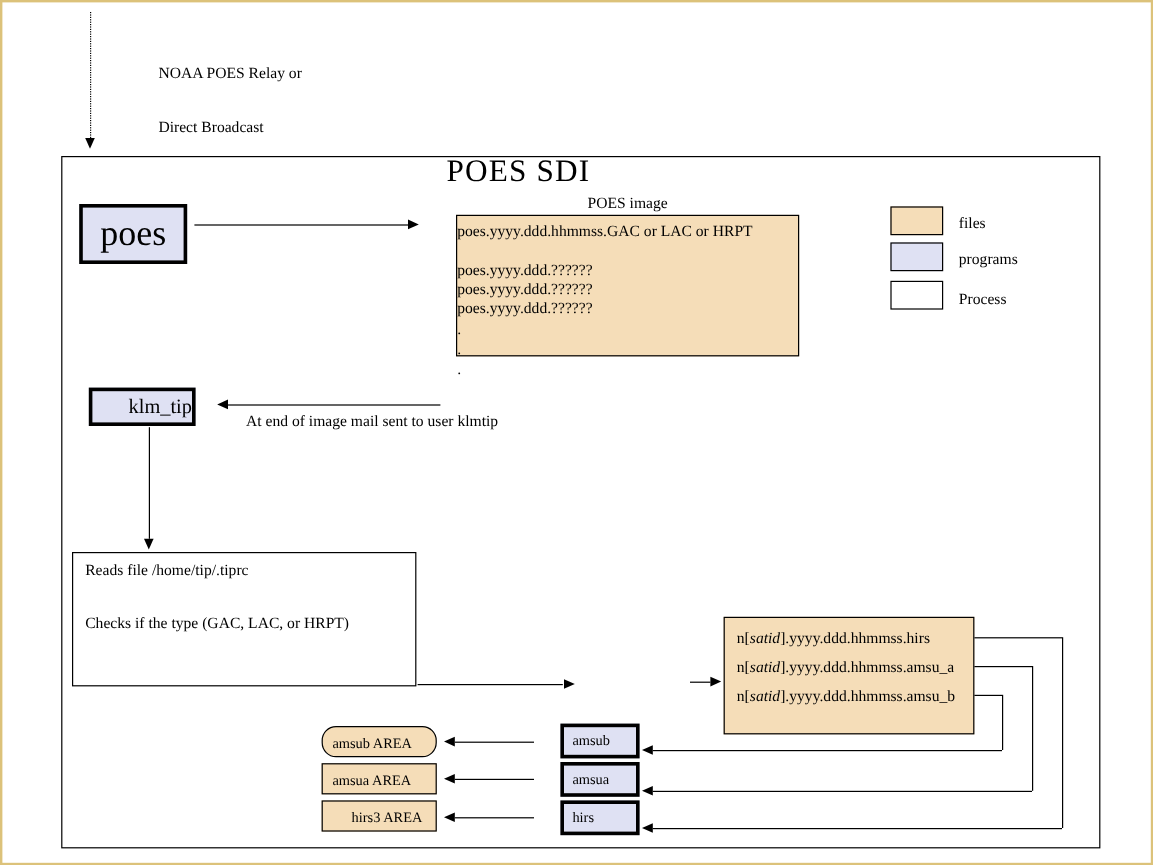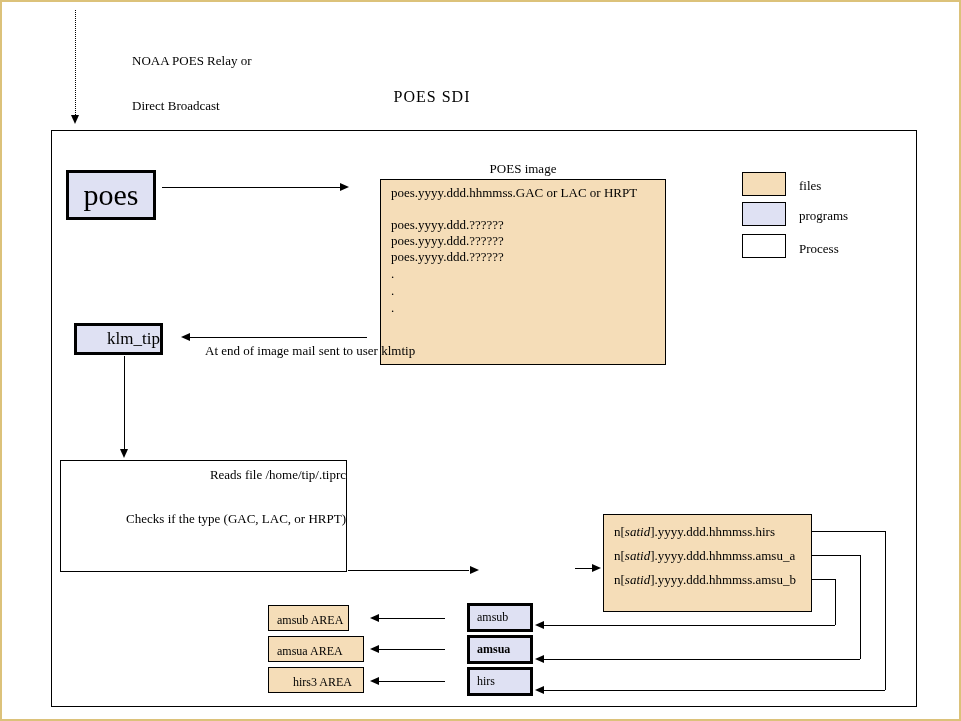--- a/index.html
+++ b/index.html
@@ -21,23 +21,23 @@
   .file-box{border:1px solid #000;background:var(--files-fill);}
   .process-box{border:1px solid #000;background:#fff;}
   
   .hline{height:1px;background:#000;}
   .vline{width:1px;background:#000;}
   .dotline{width:0;border-left:1px dotted #000;}
   
   .ah-right{width:0;height:0;border-top:4px solid transparent;border-bottom:4px solid transparent;border-left:9px solid #000;}
   .ah-left{width:0;height:0;border-top:4px solid transparent;border-bottom:4px solid transparent;border-right:9px solid #000;}
   .ah-down{width:0;height:0;border-left:4px solid transparent;border-right:4px solid transparent;border-top:9px solid #000;}
-  .title{font-size:16px;letter-spacing:1px;}
+  .title{font-size:26px;letter-spacing:1px;margin-top:40px;}
   .pline{min-height:16px;line-height:16px;font-size:13px;white-space:pre;}
-  .rline{min-height:14.5px;line-height:14.5px;font-size:13px;white-space:pre;text-align:right;}
+  .rline{min-height:14.5px;line-height:14.5px;font-size:13px;white-space:pre;}
   .sat-row{height:24px;line-height:16px;font-size:13px;white-space:pre;}
   .legend-swatch{width:44px;height:24px;}
   .small-node-label{font-size:12px;}
   em{font-style:italic;}
 </style>
 </head>
 <body>
 
 <div class="canvas">
 
@@ -53,21 +53,21 @@
   <div class="abs big-rect" style="left:49px;top:128px;width:866px;height:577px;"></div>
 
   <div class="abs program-node" style="left:64px;top:168px;width:90px;height:50px;justify-content:center;">
     <span style="font-size:30px;line-height:30px;">poes</span>
   </div>
 
   <div class="abs hline" style="left:160px;top:185px;width:178px;"></div>
   <div class="abs ah-right" style="left:338px;top:181px;"></div>
 
   <div class="abs txt" style="left:378px;top:159px;width:286px;text-align:center;">POES image</div>
-  <div class="abs file-box" style="left:378px;top:177px;width:286px;height:186px;padding:5px 0 0 10px;">
+  <div class="abs file-box" style="left:378px;top:177px;width:286px;height:118px;padding:5px 0 0 0;">
     <div class="pline">poes.yyyy.ddd.hhmmss.GAC or LAC or HRPT</div>
     <div class="pline"></div>
     <div class="pline">poes.yyyy.ddd.??????</div>
     <div class="pline">poes.yyyy.ddd.??????</div>
     <div class="pline">poes.yyyy.ddd.??????</div>
     <div class="pline" style="line-height:17px;min-height:17px;">.</div>
     <div class="pline" style="line-height:17px;min-height:17px;">.</div>
     <div class="pline" style="line-height:17px;min-height:17px;">.</div>
   </div>
 
@@ -120,35 +120,35 @@
   <div class="abs ah-left" style="left:533px;top:653px;"></div>
 
   <div class="abs hline" style="left:810px;top:577px;width:23px;"></div>
   <div class="abs vline" style="left:833px;top:577px;height:46px;"></div>
   <div class="abs hline" style="left:542px;top:623px;width:291px;"></div>
   <div class="abs ah-left" style="left:533px;top:619px;"></div>
 
   <div class="abs program-node" style="left:465px;top:601px;width:66px;height:29px;padding-left:7px;">
     <span class="small-node-label">amsub</span>
   </div>
-  <div class="abs program-node" style="left:465px;top:633px;width:66px;height:29px;padding-left:7px;font-weight:bold;">
+  <div class="abs program-node" style="left:465px;top:633px;width:66px;height:29px;padding-left:7px;">
     <span class="small-node-label">amsua</span>
   </div>
   <div class="abs program-node" style="left:465px;top:665px;width:66px;height:29px;padding-left:7px;">
     <span class="small-node-label">hirs</span>
   </div>
 
   <div class="abs hline" style="left:377px;top:616px;width:66px;"></div>
   <div class="abs ah-left" style="left:368px;top:612px;"></div>
   <div class="abs hline" style="left:377px;top:647px;width:66px;"></div>
   <div class="abs ah-left" style="left:368px;top:643px;"></div>
   <div class="abs hline" style="left:377px;top:679px;width:66px;"></div>
   <div class="abs ah-left" style="left:368px;top:675px;"></div>
 
-  <div class="abs file-box" style="left:266px;top:603px;width:81px;height:26px;padding:4px 0 0 8px;">
+  <div class="abs file-box" style="left:266px;top:603px;width:96px;height:26px;padding:4px 0 0 8px;border-radius:12px;">
     <span class="small-node-label">amsub AREA</span>
   </div>
   <div class="abs file-box" style="left:266px;top:634px;width:96px;height:26px;padding:4px 0 0 8px;">
     <span class="small-node-label">amsua AREA</span>
   </div>
   <div class="abs file-box" style="left:266px;top:665px;width:96px;height:26px;padding:4px 0 0 24px;">
     <span class="small-node-label">hirs3 AREA</span>
   </div>
 
 </div>

